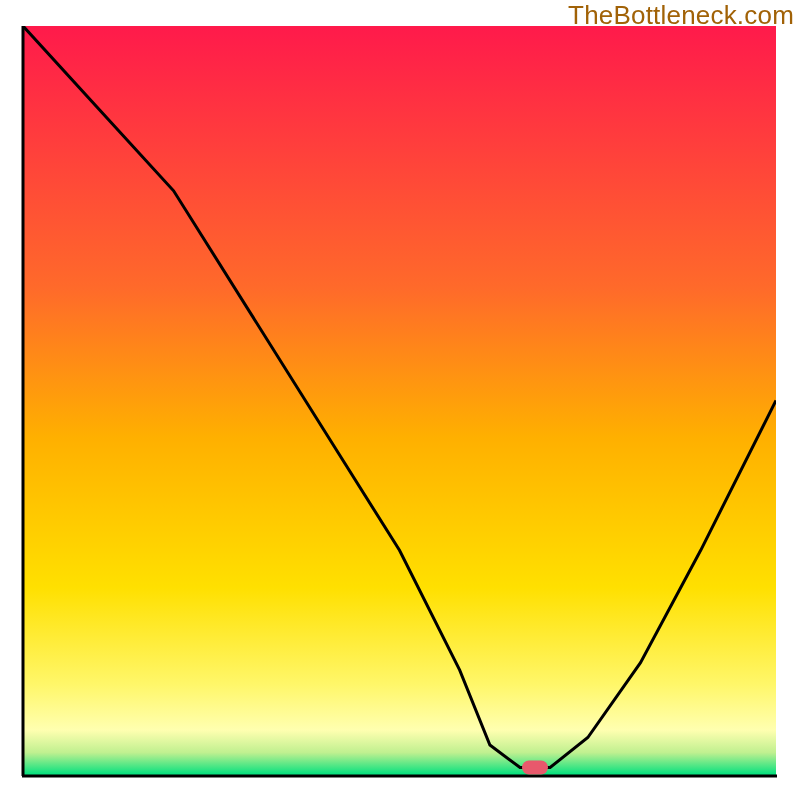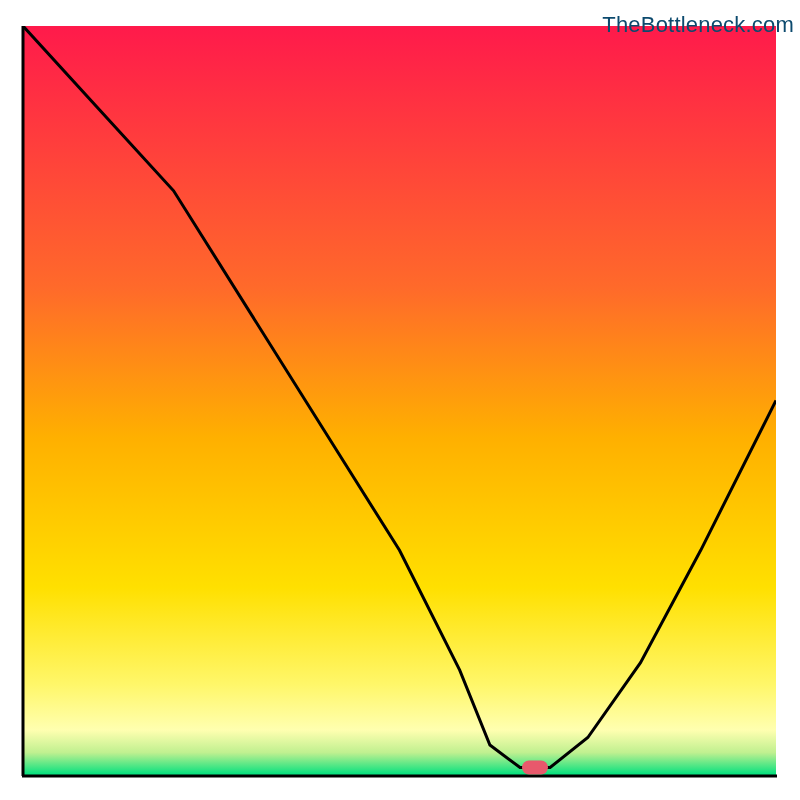--- a/index.html
+++ b/index.html
@@ -10,24 +10,24 @@
     background: #ffffff;
     font-family: Arial, Helvetica, sans-serif;
   }
   .container {
     position: relative;
     width: 800px;
     height: 800px;
   }
   .watermark {
     position: absolute;
-    top: 12px;
+    top: 0;
     right: 6px;
-    font-size: 22px;
-    color: #0c4a6e;
+    font-size: 26px;
+    color: #a16207;
     font-weight: 400;
     letter-spacing: 0.2px;
     z-index: 10;
   }
   svg.plot {
     position: absolute;
     top: 0;
     left: 0;
     width: 800px;
     height: 800px;

